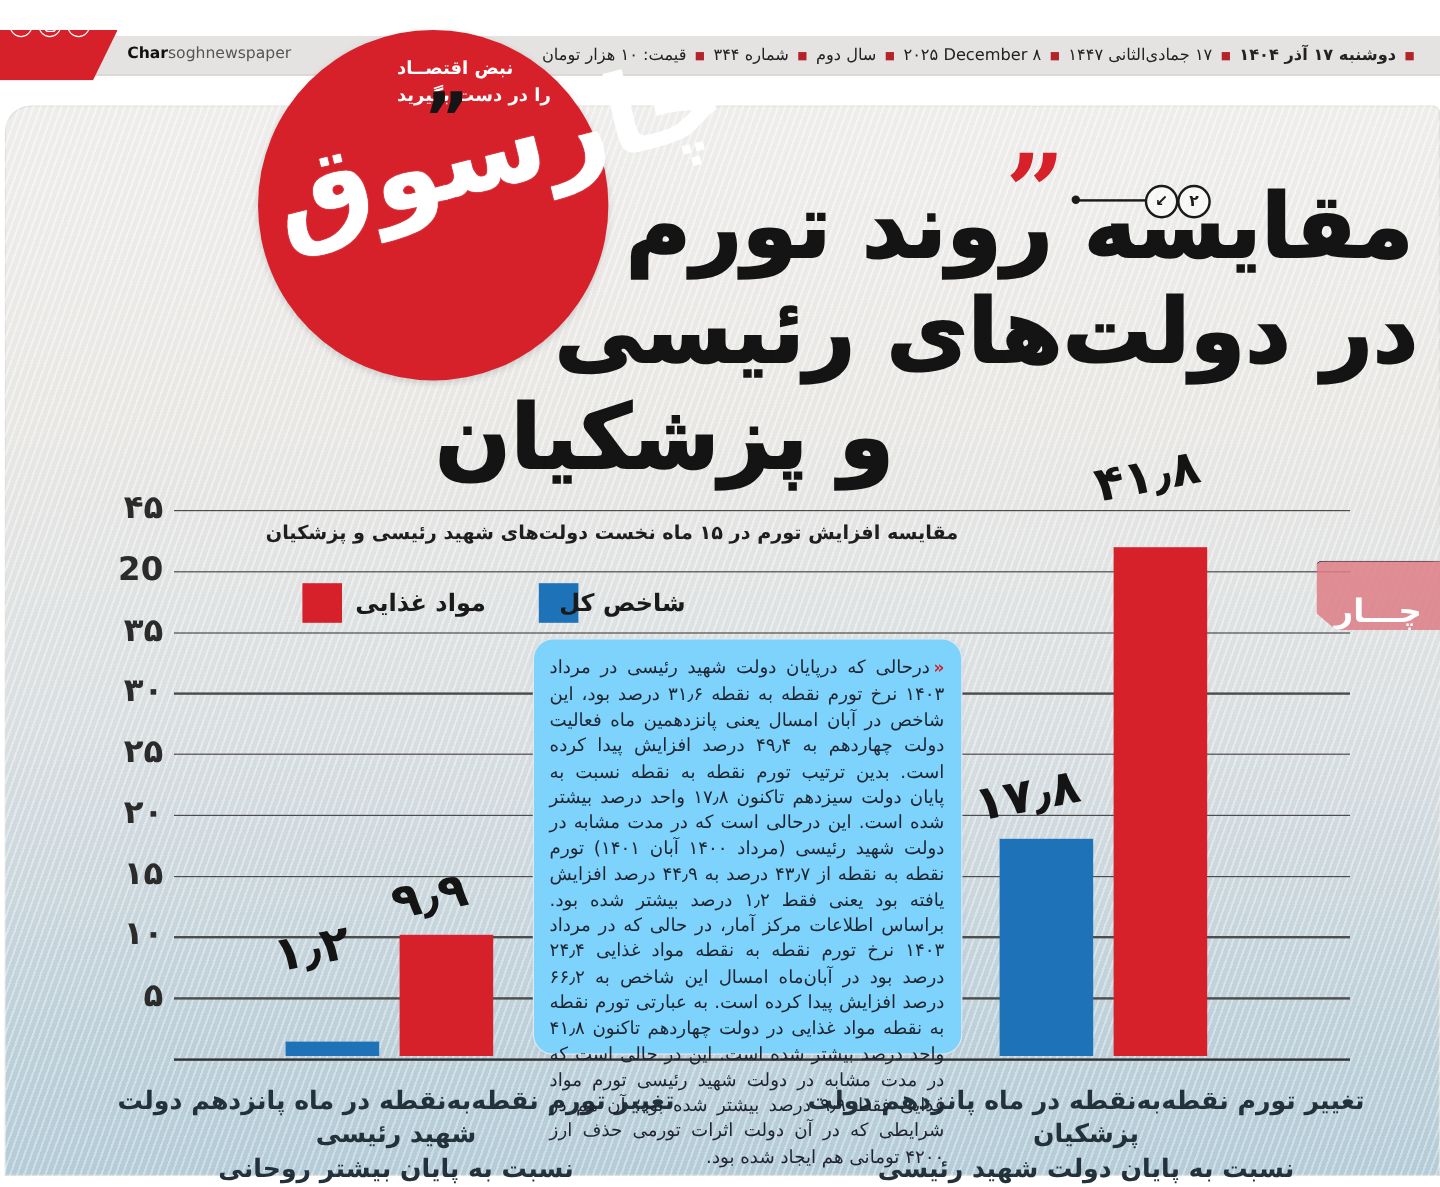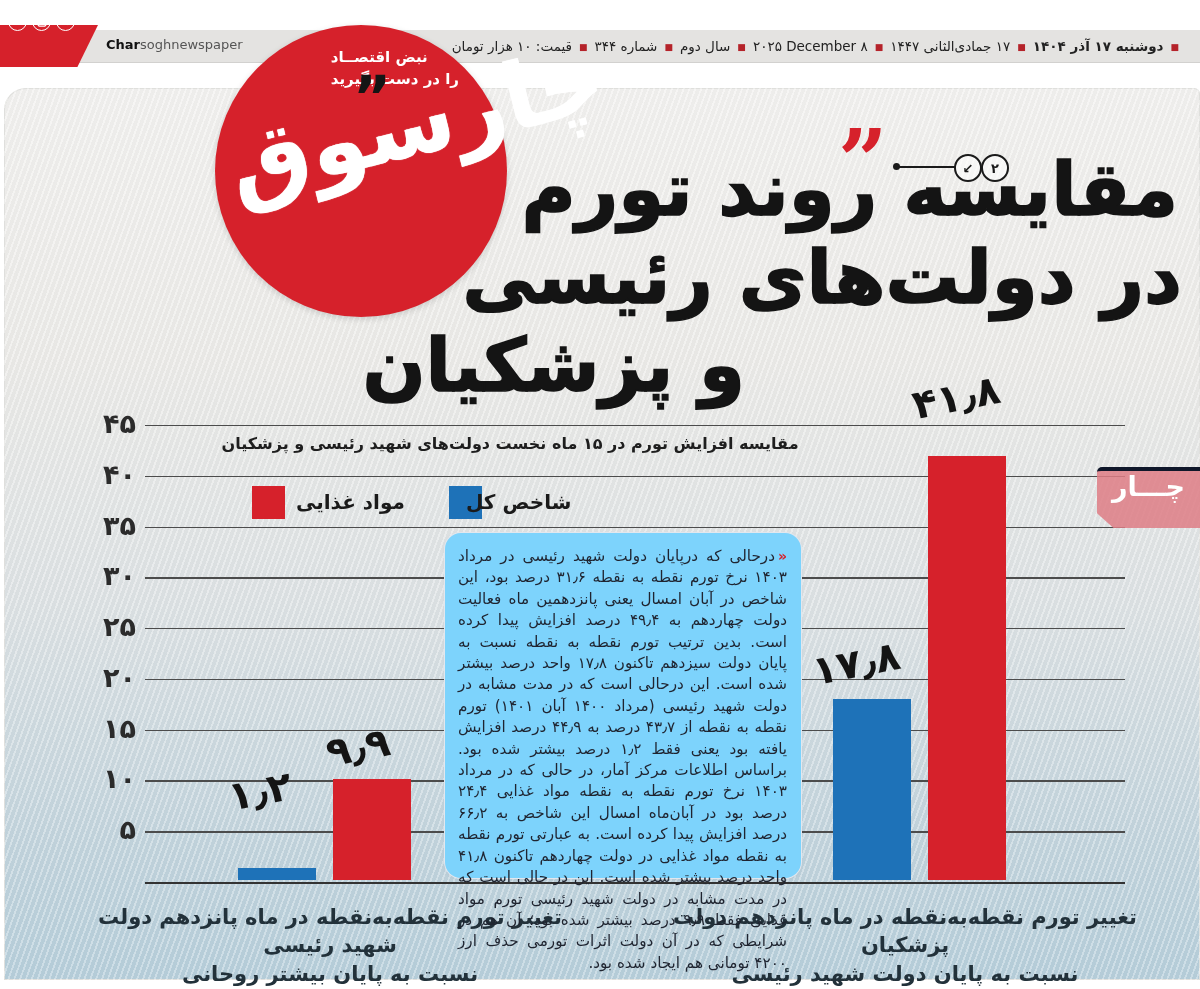--- a/index.html
+++ b/index.html
@@ -73,23 +73,23 @@
   .xlabel.right{left:655px;}
   
   .infobox{position:absolute;left:445px;top:533px;width:356px;height:345px;background:#7dd3fc;
       border-radius:16px;box-shadow:0 0 0 1px #e2e7ee,0 1px 4px rgba(80,100,130,.12);z-index:5;
       box-sizing:border-box;padding:13px 14px 10px 13px;}
   .infobox p{margin:0;direction:rtl;text-align:justify;font-size:15.2px;line-height:21.4px;
       color:#1f2430;}
   .lead-icon{color:#d6212b;font-weight:bold;margin-left:3px;font-size:14px;}
   
   .wm-tab{position:absolute;left:1097px;top:467px;width:103px;height:57px;z-index:4;
-      background:rgba(222,124,133,.85);border-top:4px solid #0f172a;border-radius:5px 0 0 5px;
+      background:rgba(222,124,133,.85);border-top:1px solid #0f172a;border-radius:5px 0 0 5px;
       clip-path:polygon(0 0,100% 0,100% 100%,16% 100%,0 76%);
-      display:flex;align-items:flex-start;justify-content:center;}
+      display:flex;align-items:flex-end;justify-content:center;}
   .wm-tab span{color:#fff;font-size:27px;font-weight:bold;direction:rtl;letter-spacing:1px;}
 </style>
 </head>
 <body>
 
 <div class="page">
 
   <div class="date-strip">
     <div class="dates"><span class="sq">■</span><span class="ditem bold">دوشنبه ۱۷ آذر ۱۴۰۴</span><span class="sq">■</span><span class="ditem">۱۷ جمادی‌الثانی ۱۴۴۷</span><span class="sq">■</span><span class="ditem">‪۲۰۲۵ December ۸‬</span><span class="sq">■</span><span class="ditem">سال دوم</span><span class="sq">■</span><span class="ditem">شماره ۳۴۴</span><span class="sq">■</span><span class="ditem">قیمت: ۱۰ هزار تومان</span></div>
   </div>
@@ -171,21 +171,21 @@
 
   <div class="infobox">
     <p><span class="lead-icon">«</span><span>درحالی که درپایان دولت شهید رئیسی در مرداد ۱۴۰۳ نرخ تورم نقطه به نقطه ۳۱٫۶ درصد بود، این شاخص در آبان امسال یعنی پانزدهمین ماه فعالیت دولت چهاردهم به ۴۹٫۴ درصد افزایش پیدا کرده است. بدین ترتیب تورم نقطه به نقطه نسبت به پایان دولت سیزدهم تاکنون ۱۷٫۸ واحد درصد بیشتر شده است. این درحالی است که در مدت مشابه در دولت شهید رئیسی (مرداد ۱۴۰۰ آبان ۱۴۰۱) تورم نقطه به نقطه از ۴۳٫۷ درصد به ۴۴٫۹ درصد افزایش یافته بود یعنی فقط ۱٫۲ درصد بیشتر شده بود. براساس اطلاعات مرکز آمار، در حالی که در مرداد ۱۴۰۳ نرخ تورم نقطه به نقطه مواد غذایی ۲۴٫۴ درصد بود در آبان‌ماه امسال این شاخص به ۶۶٫۲ درصد افزایش پیدا کرده است. به عبارتی تورم نقطه به نقطه مواد غذایی در دولت چهاردهم تاکنون ۴۱٫۸ واحد درصد بیشتر شده است. این در حالی است که در مدت مشابه در دولت شهید رئیسی تورم مواد غذایی فقط ۹٫۹ درصد بیشتر شده بود؛ آن هم در شرایطی که در آن دولت اثرات تورمی حذف ارز ۴۲۰۰ تومانی هم ایجاد شده بود.</span></p>
   </div>
 
   <div class="wm-tab">
     <span>چـــار</span>
   </div>
 
 <div class="ytick" style="top: 408px;">۴۵</div>
-    <div class="ytick" style="top: 458.778px;">۴۰</div>
+    <div class="ytick" style="top: 458.778px;">20</div>
     <div class="ytick" style="top: 509.556px;">۳۵</div>
     <div class="ytick" style="top: 560.333px;">۳۰</div>
     <div class="ytick" style="top: 611.111px;">۲۵</div>
     <div class="ytick" style="top: 661.889px;">۲۰</div>
     <div class="ytick" style="top: 712.667px;">۱۵</div>
     <div class="ytick" style="top: 763.444px;">۱۰</div>
     <div class="ytick" style="top: 814.222px;">۵</div>
   </div>
 
 </body></html>

